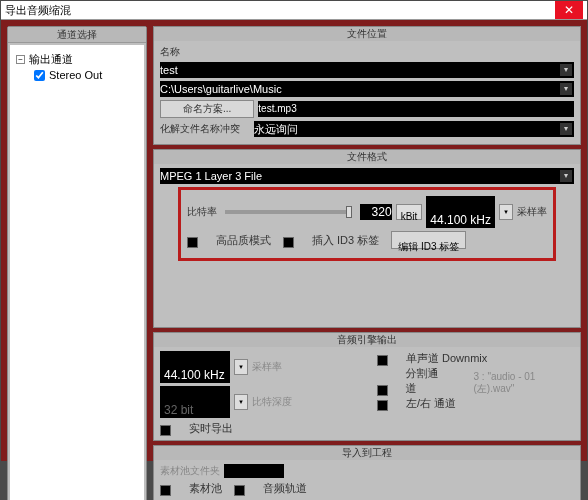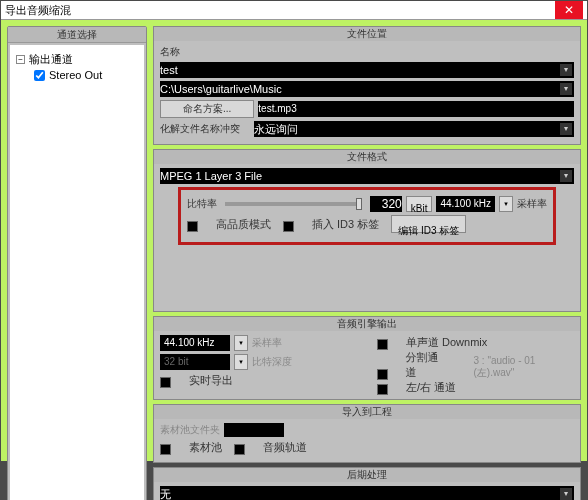--- a/index.html
+++ b/index.html
@@ -1,17 +1,17 @@
 <!DOCTYPE html>
 <html><head>
 <meta charset="utf-8">
 <style>
 *{box-sizing:border-box;margin:0;padding:0;font-family:"Microsoft YaHei",SimSun,Arial,sans-serif;font-size:11px}
 body{background:#4a4a4a;width:588px;height:500px;overflow:hidden}
-.win{background:#bef264;width:586px;height:460px;margin:1px;display:flex;flex-direction:column}
+.win{background:#7f1d1d;width:586px;height:460px;margin:1px;display:flex;flex-direction:column}
 .titlebar{background:#fff;height:20px;display:flex;align-items:center;padding:0 4px;border-bottom:1px solid #999}
 .titlebar-text{flex:1;font-size:11px;color:#000}
 .close-btn{width:28px;height:18px;background:#e81123;color:#fff;display:flex;align-items:center;justify-content:center;cursor:pointer;font-size:12px}
 .content{flex:1;display:flex;gap:6px;padding:6px}
 .panel{background:#bfbfbf;border:1px solid #888;border-radius:2px}
 .left-panel{width:140px;display:flex;flex-direction:column}
 .right-panel{flex:1;display:flex;flex-direction:column;gap:4px;overflow:hidden}
 .panel-header{background:#b8b8b8;height:16px;text-align:center;font-size:10px;line-height:16px;border-bottom:1px solid #999;color:#333}
 .tree{padding:6px;flex:1;background:#fff;margin:2px;font-size:10px}
 .tree-item{display:flex;align-items:center;gap:4px;padding:1px 0}
@@ -24,21 +24,21 @@
 .row{display:flex;align-items:center;gap:4px;margin-bottom:3px}
 .lbl{font-size:10px;color:#333;min-width:30px}
 .black-field{background:#000;color:#fff;height:16px;flex:1;text-align:left;font-size:10px;line-height:16px;position:relative}
 .dd-arrow{position:absolute;right:2px;top:2px;width:12px;height:12px;background:#333;display:flex;align-items:center;justify-content:center;color:#ccc;font-size:8px}
 .btn{background:#d8d8d8;border:1px solid #888;height:18px;padding:0 22px;font-size:10px;cursor:pointer;color:#333}
 .highlight-box{border:3px solid #b91c1c;padding:6px;margin:2px 18px}
 .slider-track{flex:1;height:4px;background:#999;position:relative;margin:0 4px}
 .slider-thumb{position:absolute;right:0;top:-4px;width:6px;height:12px;background:#ddd;border:1px solid #666}
 .num-box{background:#000;color:#fff;width:32px;height:16px;text-align:right;font-size:12px;line-height:16px}
 .unit-box{background:#ddd;height:16px;padding:4px 4px;font-size:10px;line-height:16px;border:1px solid #888}
-.freq-box{background:#000;color:#fff;height:16px;padding:0 4px;font-size:10px;line-height:16px}
+.freq-box{background:#000;color:#fff;height:16px;padding:16px 4px;font-size:12px;line-height:16px}
 .dd-small{width:14px;height:16px;background:#ddd;border:1px solid #888;display:flex;align-items:center;justify-content:center;font-size:7px}
 .chk-row{display:flex;align-items:flex-end;gap:18px;font-size:10px;color:#333}
 .chk{width:11px;height:11px;background:#000;border:1px solid #666}
 .small-btn{background:#d8d8d8;border:1px solid #888;height:16px;padding:8px 6px;font-size:10px;cursor:pointer}
 .dim{color:#888;font-size:10px}
 .two-col{display:flex;gap:20px}
 .col{flex:1}
 .black-small{background:#000;width:60px;height:14px;display:inline-block}
 </style>
 </head>

